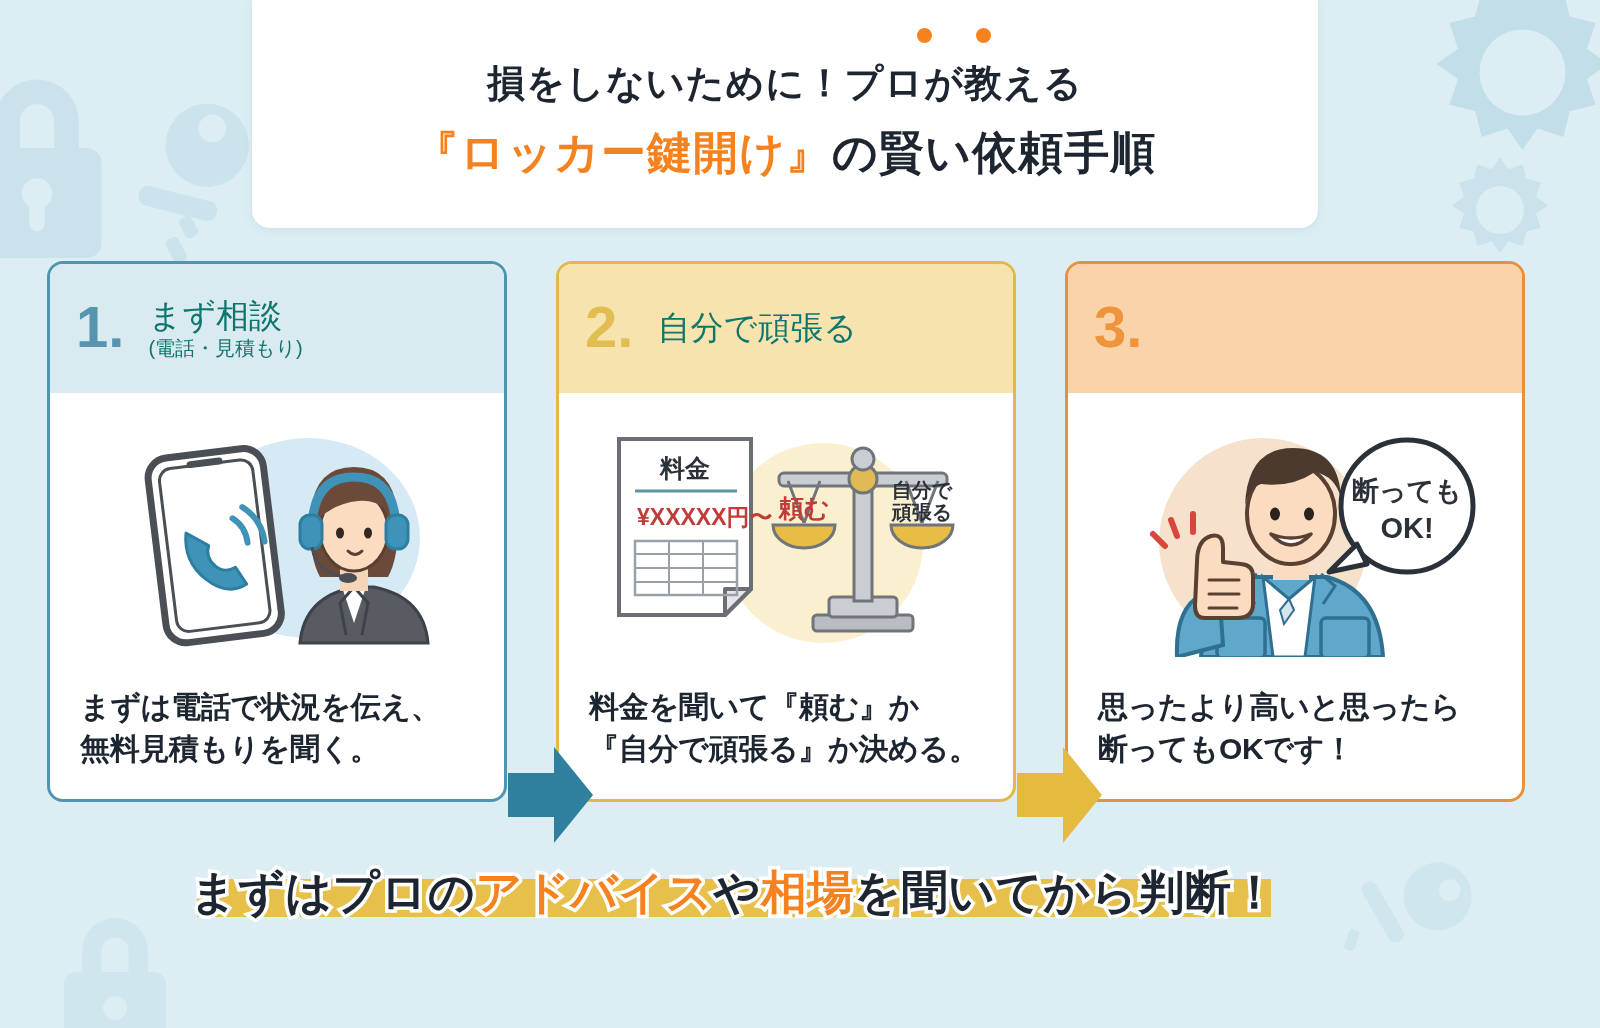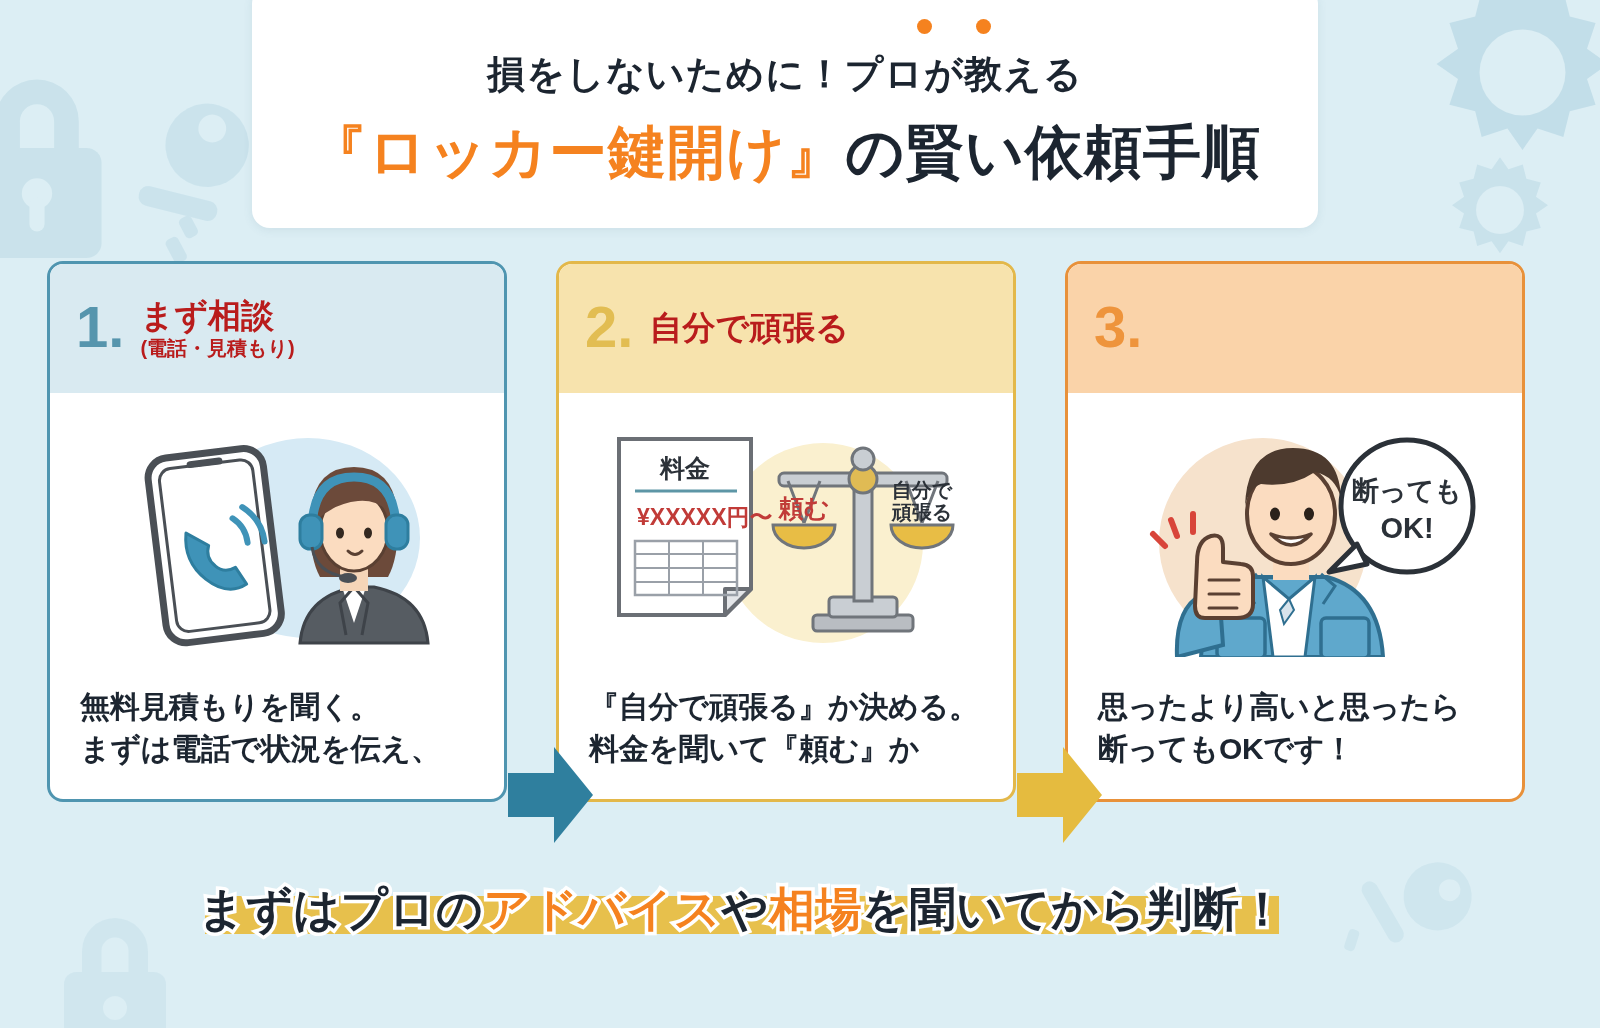--- a/index.html
+++ b/index.html
@@ -65,21 +65,21 @@
     gap: 44px;
   }
   .emph-dots i {
     display: block;
     width: 15px; height: 15px;
     border-radius: 50%;
     background: #f5821f;
   }
   .title-line2 {
     margin-top: 14px;
-    font-size: 58px;
+    font-size: 45px;
     font-weight: bold;
     color: #1c2530;
     letter-spacing: 1px;
     white-space: nowrap;
   }
   .title-line2 .hl { color: #f5821f; }
 
   
   .cards {
     position: absolute;
@@ -122,23 +122,24 @@
     line-height: 1;
     flex: 0 0 auto;
     padding-bottom: 4px;
   }
   .card-1 .step-num { color: #5695ad; }
   .card-2 .step-num { color: #e2bd52; }
   .card-3 .step-num { color: #ee943c; }
 
   .card-title {
     font-size: 33px;
-    font-weight: bold;
-    color: #b91c1c;
+    font-weight: normal;
+    color: #0f766e;
     line-height: 1.22;
+    margin-left: 8px;
   }
   .card-title .sub { font-size: 20px; display: block; }
 
   .card-art {
     flex: 1 1 auto;
     position: relative;
     display: flex;
     align-items: center;
     justify-content: center;
   }
@@ -160,26 +161,26 @@
     top: 486px;
     width: 85px;
     height: 96px;
   }
   .arrow-1 { left: 508px; }
   .arrow-2 { left: 1017px; }
 
   
   .banner {
     position: absolute;
-    left: 16px;
+    left: 8px;
     top: 862px;
     width: 1452px;
     height: 96px;
     display: flex;
-    align-items: center;
+    align-items: flex-start;
     justify-content: center;
   }
   .banner-inner { position: relative; display: inline-block; }
   .banner-bar {
     position: absolute;
     left: 7px;
     right: 7px;
     bottom: 7px;
     height: 38px;
     background: #e7c04c;
@@ -304,22 +305,22 @@
 
           <path d="M22 84 q0-54 42-54 q42 0 42 54" fill="none" stroke="#3f93b8" stroke-width="9" stroke-linecap="round"></path>
           <rect x="10" y="68" width="22" height="34" rx="10" fill="#3f93b8" stroke="#2e7e9f" stroke-width="3"></rect>
           <rect x="96" y="68" width="22" height="34" rx="10" fill="#3f93b8" stroke="#2e7e9f" stroke-width="3"></rect>
           <path d="M22 100 q4 26 34 30" fill="none" stroke="#4a4f55" stroke-width="3"></path>
           <ellipse cx="58" cy="131" rx="9" ry="5" fill="#4a4f55"></ellipse>
         </g>
       </svg>
     </div>
     <div class="card-body">
+      <div>まずは電話で状況を伝え、</div>
       <div>無料見積もりを聞く。</div>
-      <div>まずは電話で状況を伝え、</div>
     </div>
   </div>
 
   <div class="card card-2">
     <div class="card-head">
       <div class="step-num">2.</div>
       <div class="card-title">
         <span>自分で頑張る</span>
       </div>
     </div>
@@ -354,22 +355,22 @@
           <text x="213" y="92" font-family="'Liberation Sans',sans-serif" font-size="25" font-weight="bold" fill="#c13b38" text-anchor="middle">頼む</text>
 
           <path d="M315 56 l16 42 M347 56 l-16 42" stroke="#70757b" stroke-width="3" fill="none"></path>
           <path d="M300 100 a31 23 0 0 0 62 0 Z" fill="#e8bd45" stroke="#70757b" stroke-width="3"></path>
           <text x="331" y="72" font-family="'Liberation Sans',sans-serif" font-size="20" font-weight="bold" fill="#2b3138" text-anchor="middle">自分で</text>
           <text x="331" y="94" font-family="'Liberation Sans',sans-serif" font-size="20" font-weight="bold" fill="#2b3138" text-anchor="middle">頑張る</text>
         </g>
       </svg>
     </div>
     <div class="card-body">
+      <div>料金を聞いて『頼む』か</div>
       <div>『自分で頑張る』か決める。</div>
-      <div>料金を聞いて『頼む』か</div>
     </div>
   </div>
 
   <div class="card card-3">
     <div class="card-head">
       <div class="step-num">3.</div>
       <div class="card-title">
       </div>
     </div>
     <div class="card-art">

